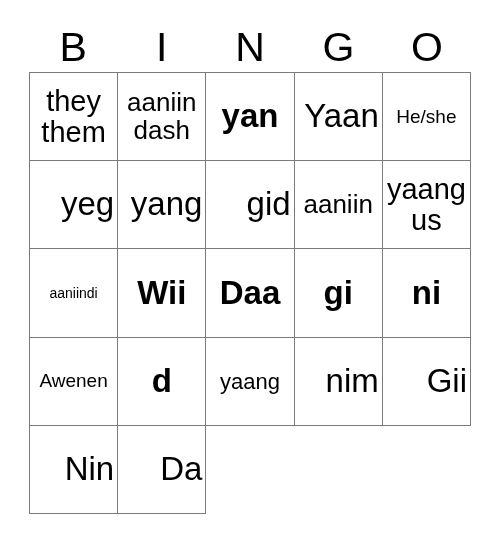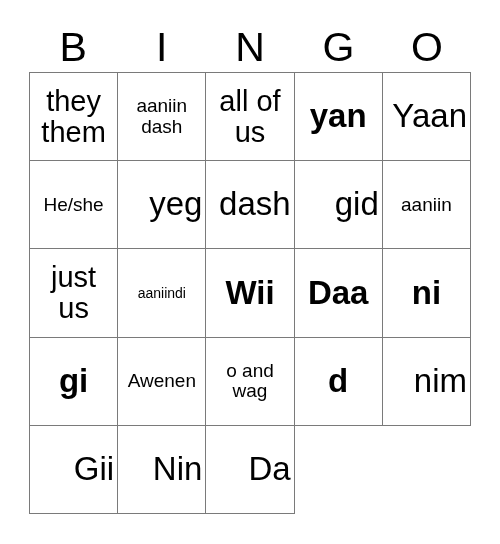--- a/index.html
+++ b/index.html
@@ -65,21 +65,21 @@
     width: 100%;
     line-height: 1.06;
     color: #000000;
     word-wrap: break-word;
     font-weight: 400;
   }
   
   .fs-xl  { font-size: 33px; font-weight: bold; }
   .fs-lg  { font-size: 33px; text-align: right; }
   .fs-md  { font-size: 29px; }
-  .fs-sm  { font-size: 19px; }
+  .fs-sm  { font-size: 26px; }
   .fs-xs  { font-size: 22px; }
   .fs-xxs { font-size: 19px; }
   .fs-tiny{ font-size: 14px; }
 </style>
 </head>
 <body>
 
 <div id="card">
 
   <div id="header-row">
@@ -92,74 +92,71 @@
 
   <div id="grid">
 
     <div class="cell">
         <span class="cell-text fs-md">they them</span>
       </div>
     <div class="cell">
         <span class="cell-text fs-sm">aaniin dash</span>
       </div>
     <div class="cell">
-        <span class="cell-text fs-md">all of us</span>
-      </div>
-    <div class="cell">
         <span class="cell-text fs-xl">yan</span>
       </div>
 
     <div class="cell">
         <span class="cell-text fs-lg">Yaan</span>
       </div>
     <div class="cell">
         <span class="cell-text fs-xxs">He/she</span>
       </div>
     <div class="cell">
         <span class="cell-text fs-lg">yeg</span>
       </div>
     <div class="cell">
-        <span class="cell-text fs-lg">dash</span>
+        <span class="cell-text fs-lg">yang</span>
       </div>
     <div class="cell">
         <span class="cell-text fs-lg">gid</span>
       </div>
 
     <div class="cell">
         <span class="cell-text fs-sm">aaniin</span>
       </div>
     <div class="cell">
-        <span class="cell-text fs-md">just us</span>
+        <span class="cell-text fs-md">yaang us</span>
       </div>
     <div class="cell">
         <span class="cell-text fs-tiny">aaniindi</span>
       </div>
     <div class="cell">
         <span class="cell-text fs-xl">Wii</span>
       </div>
     <div class="cell">
         <span class="cell-text fs-xl">Daa</span>
       </div>
 
     <div class="cell">
-        <span class="cell-text fs-xl">ni</span>
+        <span class="cell-text fs-xl">gi</span>
       </div>
     <div class="cell">
-        <span class="cell-text fs-xl">gi</span>
+        <span class="cell-text fs-xl">ni</span>
       </div>
     <div class="cell">
         <span class="cell-text fs-xxs">Awenen</span>
       </div>
     <div class="cell">
-        <span class="cell-text fs-sm">o and wag</span>
-      </div>
-    <div class="cell">
         <span class="cell-text fs-xl">d</span>
       </div>
 
+    <div class="cell">
+        <span class="cell-text fs-xs">yaang</span>
+      </div>
     <div class="cell">
         <span class="cell-text fs-lg">nim</span>
       </div>
     <div class="cell">
         <span class="cell-text fs-lg">Gii</span>
       </div>
     <div class="cell">
         <span class="cell-text fs-lg">Nin</span>
       </div>
     <div class="cell">

